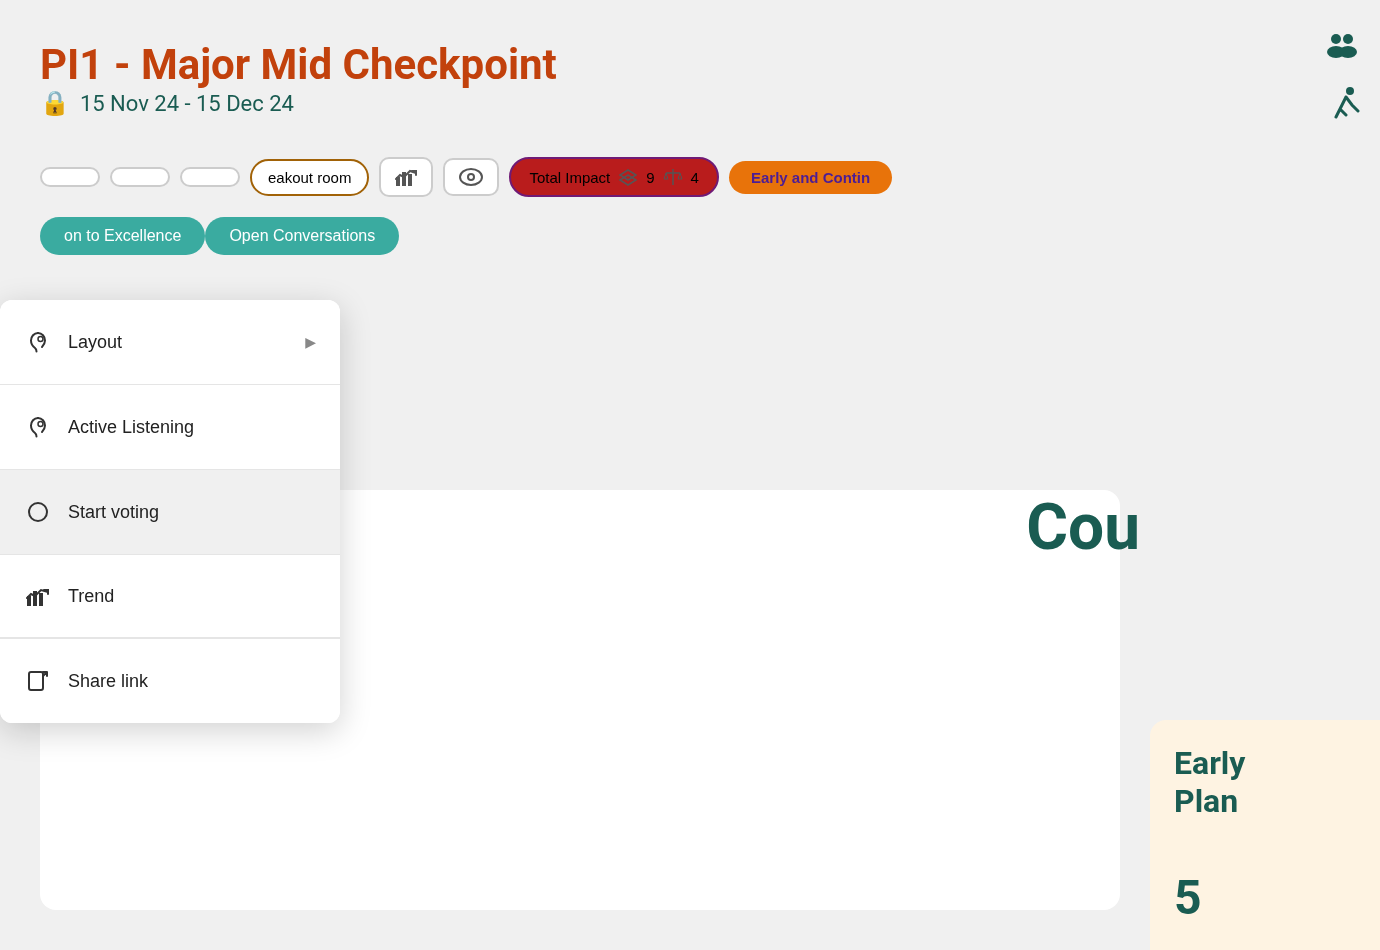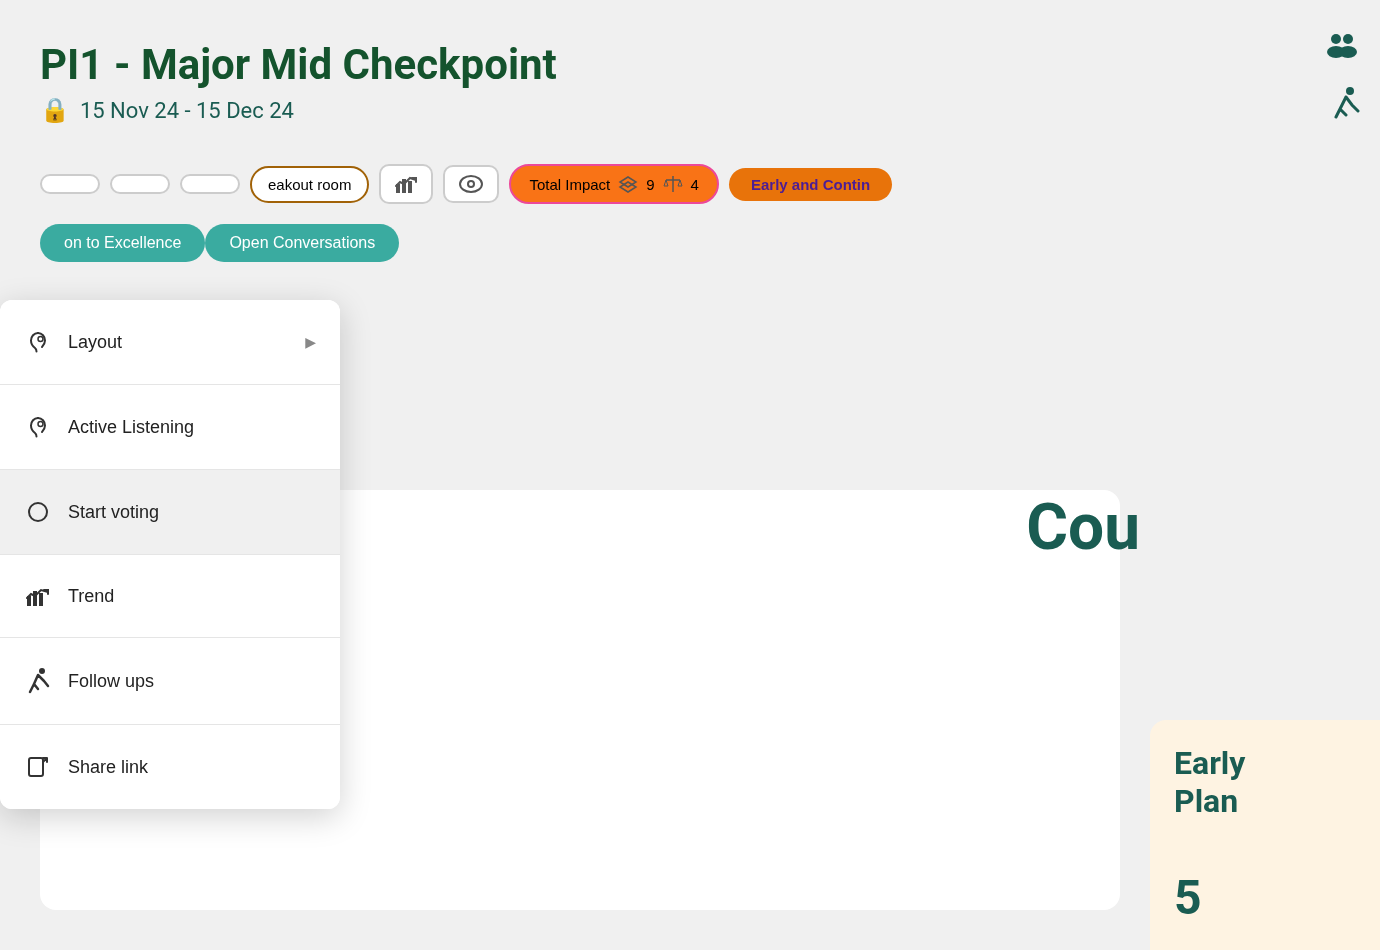--- a/index.html
+++ b/index.html
@@ -13,22 +13,22 @@
     }
 
     .main-content {
       padding: 40px 40px 0 40px;
       position: relative;
     }
 
     .page-title {
       font-size: 42px;
       font-weight: 700;
-      color: #14532d;
-      margin-bottom: 7px;
+      color: #c2410c;
+      margin-bottom: 0;
     }
 
     .date-row {
       display: flex;
       align-items: center;
       gap: 10px;
       color: #1a5c52;
       font-size: 22px;
       margin-bottom: 40px;
     }
@@ -64,22 +64,22 @@
       background: white;
       border-radius: 10px;
       padding: 8px 14px;
       font-size: 18px;
       cursor: pointer;
       display: flex;
       align-items: center;
     }
 
     .total-impact-btn {
-      border: 2px solid #ec4899;
-      background: #f97316;
+      border: 2px solid #701a75;
+      background: #b91c1c;
       border-radius: 50px;
       padding: 8px 18px;
       font-size: 15px;
       cursor: pointer;
       display: flex;
       align-items: center;
       gap: 8px;
     }
 
     .early-btn {
@@ -396,29 +396,20 @@
         <rect x="13" y="8" width="4" height="13" fill="#333"></rect>
         <path d="M1 13 L5 9 L9 11 L15 5 L22 7" stroke="#333" stroke-width="2" fill="none" stroke-linecap="round"></path>
         <path d="M18 5 L22 5 L22 9" stroke="#333" stroke-width="2" fill="none" stroke-linecap="round"></path>
       </svg>
     </span>
     <span>Trend</span>
   </button>
 
   <hr class="menu-divider">
 
-  <button class="menu-item">
-    <span class="menu-icon">
-      <svg width="24" height="26" viewBox="0 0 24 26" fill="none">
-        <circle cx="16" cy="3" r="3" fill="#333"></circle>
-        <path d="M12 7 L8 16 L4 24 M12 7 L18 13 L22 18 M8 16 L12 21" stroke="#333" stroke-width="2.5" stroke-linecap="round" stroke-linejoin="round"></path>
-      </svg>
-    </span>
-    <span>Follow ups</span>
-  </button>
 
   <hr class="menu-divider">
 
   <button class="menu-item">
     <span class="menu-icon">
       <svg width="24" height="24" viewBox="0 0 24 24" fill="none">
         <rect x="3" y="3" width="14" height="18" rx="2" stroke="#333" stroke-width="2"></rect>
         <path d="M17 7 L21 3 M17 3 L21 3 L21 7" stroke="#333" stroke-width="2" stroke-linecap="round" stroke-linejoin="round"></path>
       </svg>
     </span>

